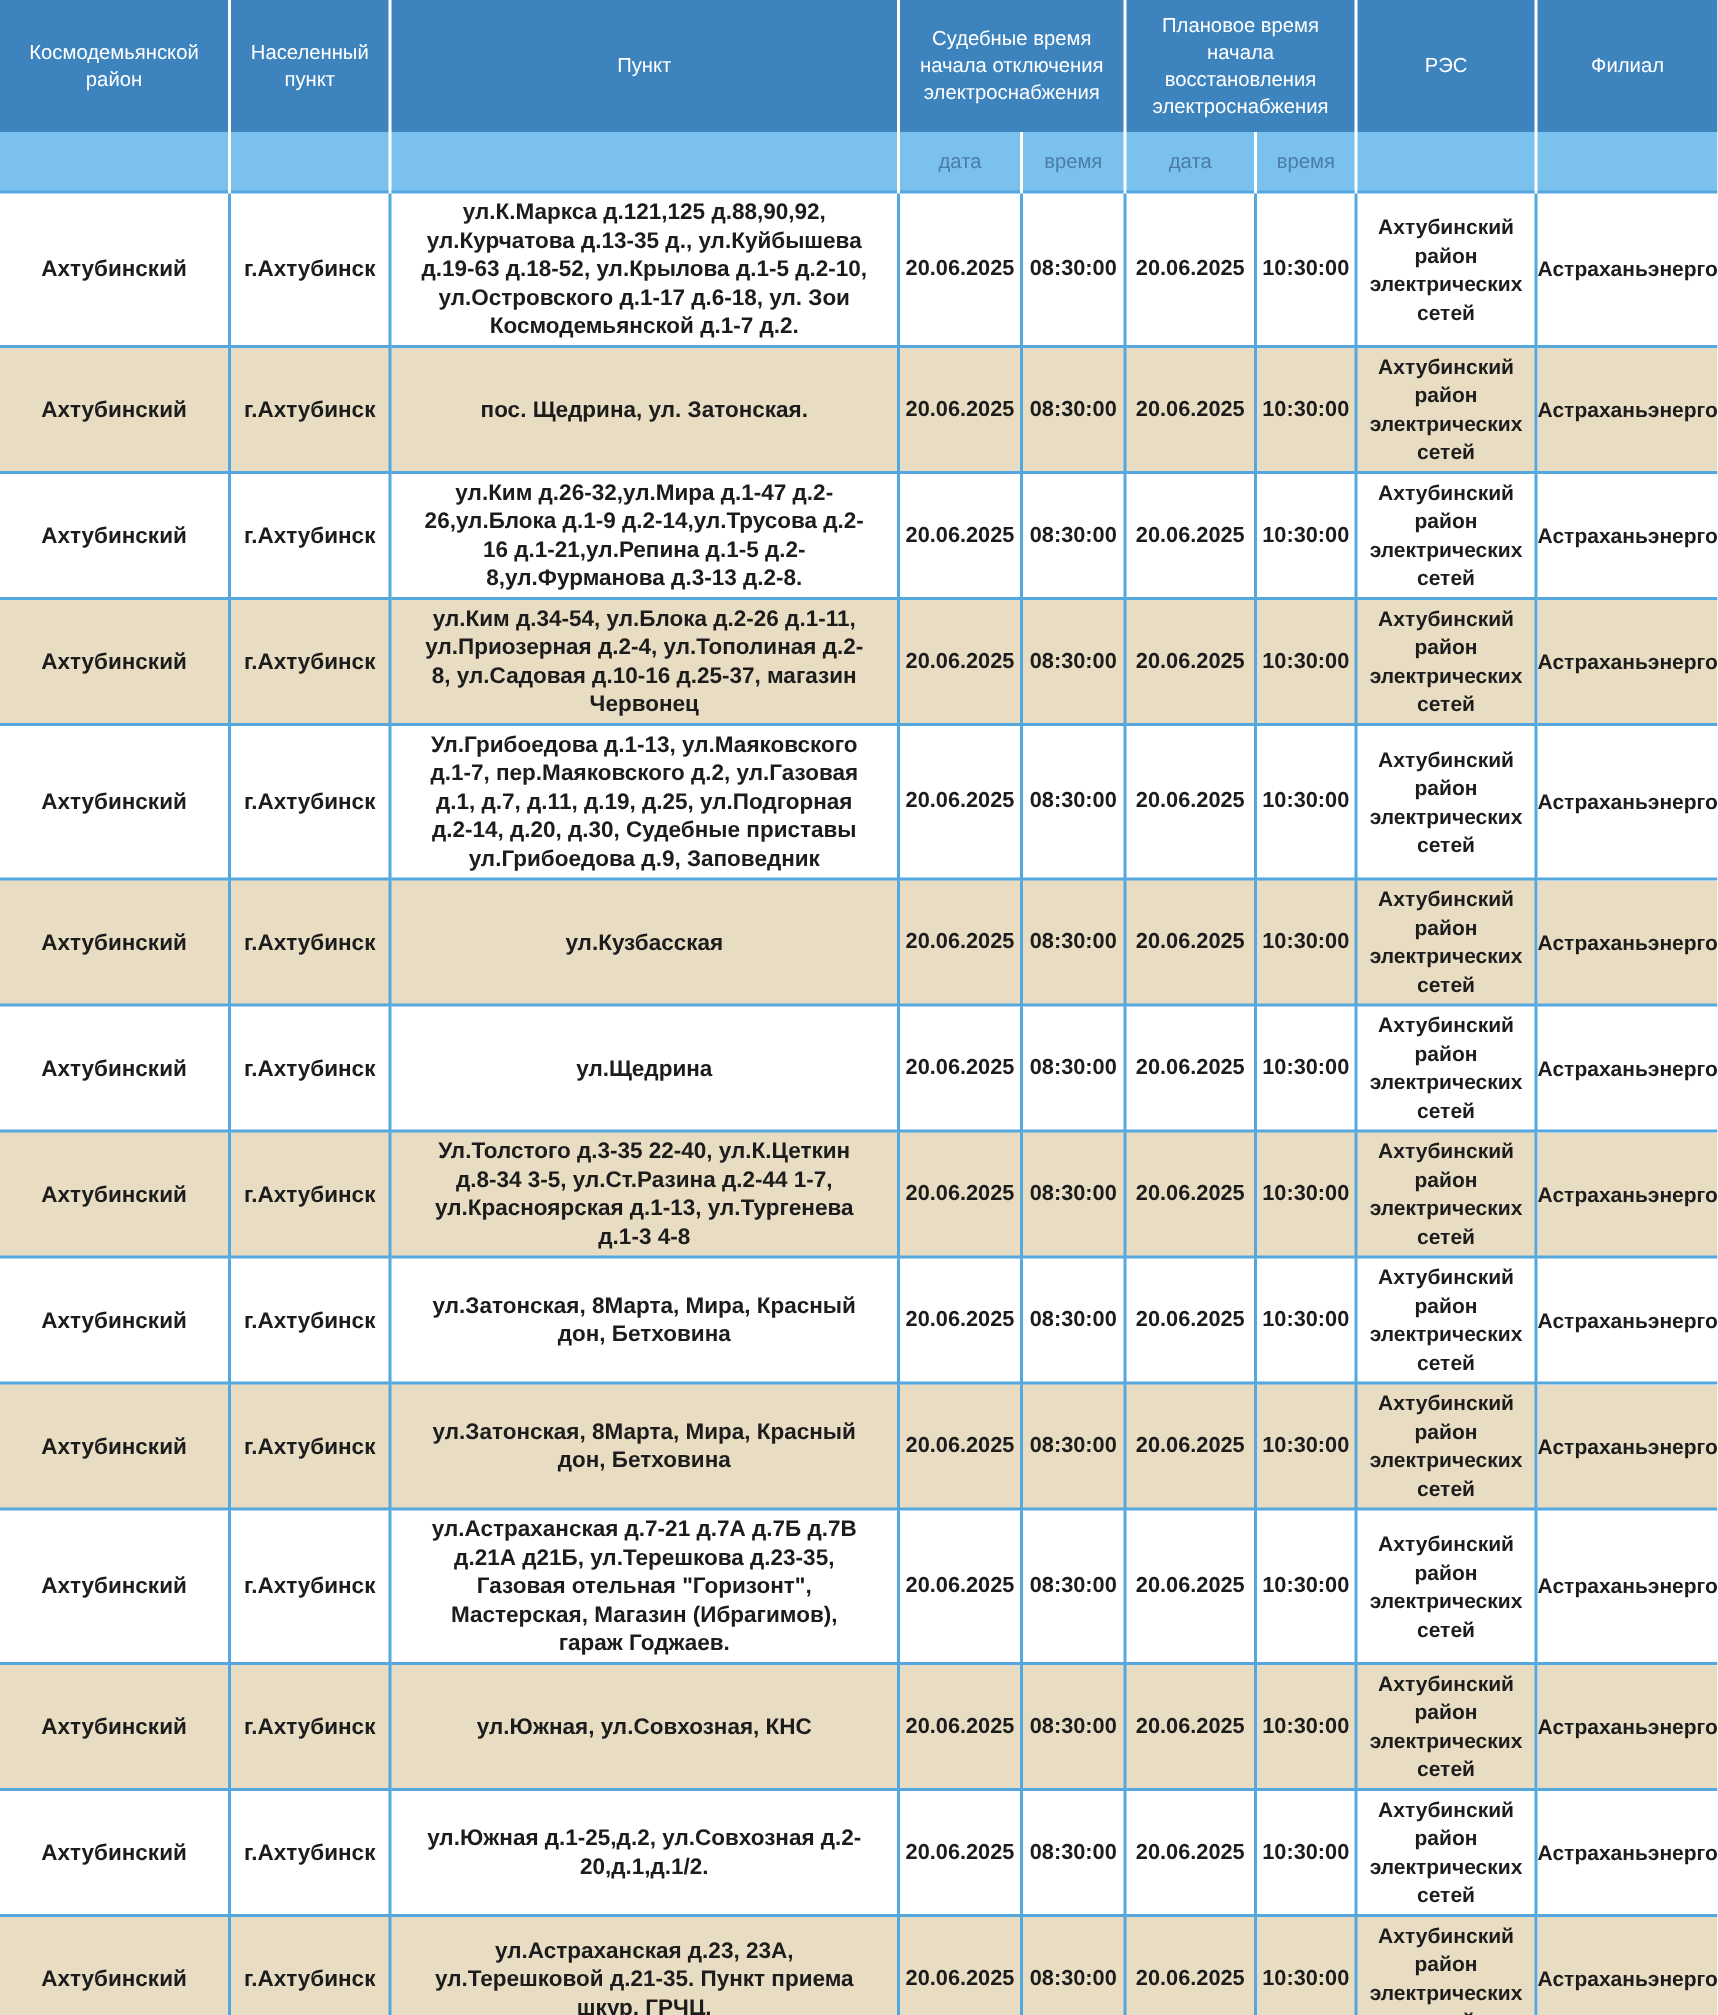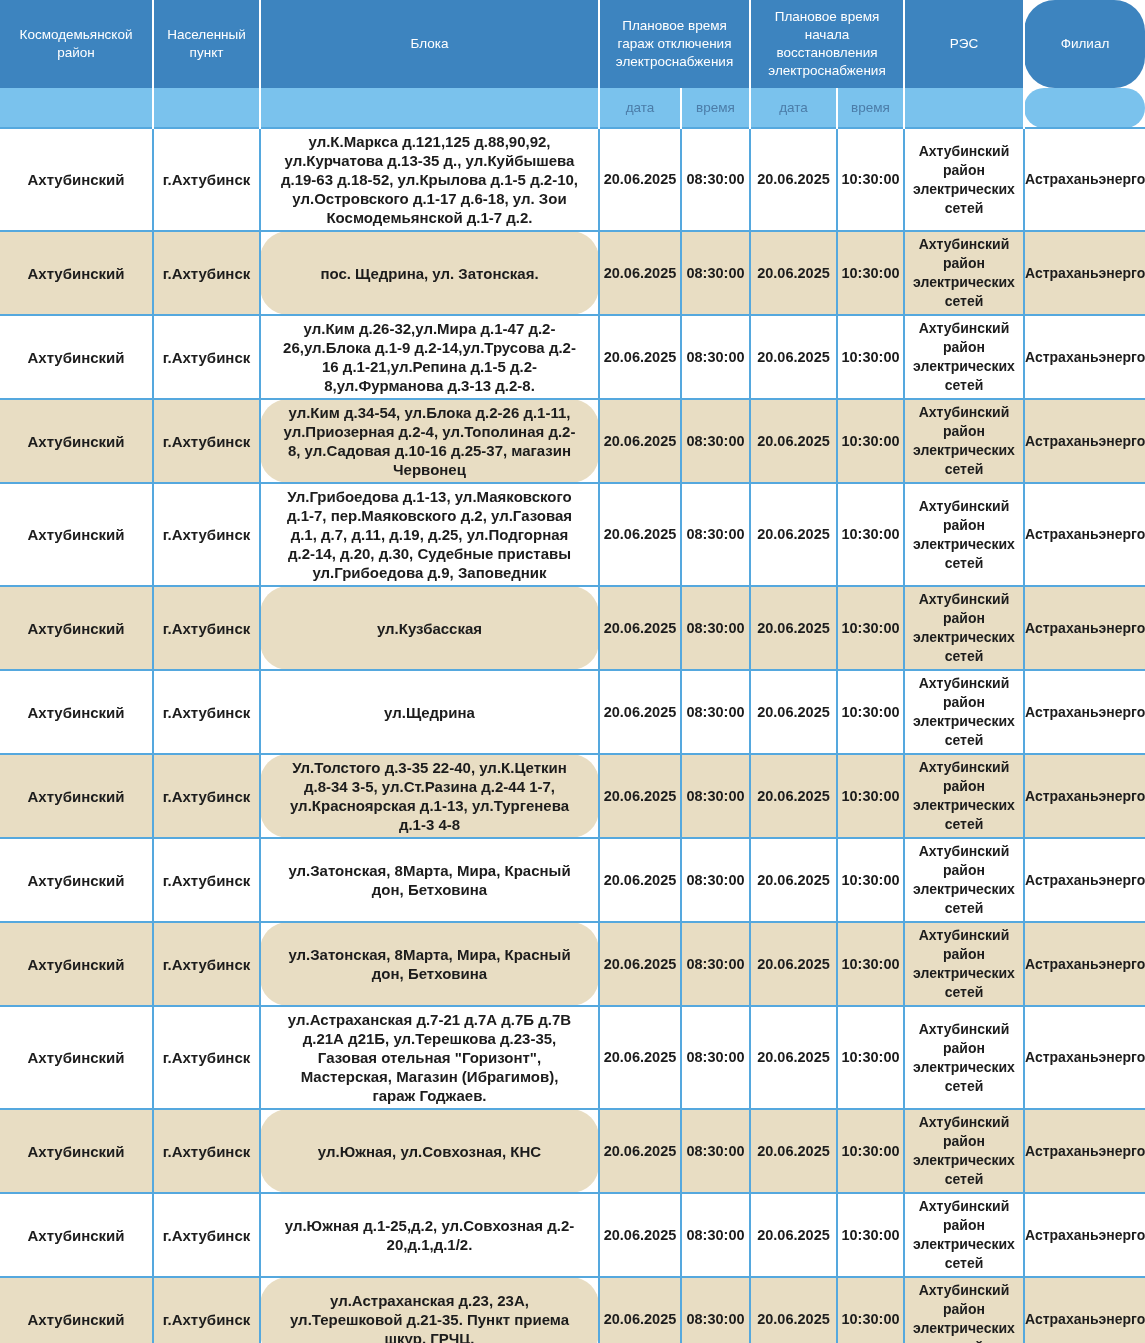--- a/index.html
+++ b/index.html
@@ -32,21 +32,21 @@
   }
   thead tr.hdr-main th { height: 88px; }
   thead tr.hdr-sub th {
     background: #7ac2ed;
     color: #4b7ca8;
     height: 40px;
     padding: 2px 4px;
     font-size: 13.5px;
   }
   thead th:first-child { border-left: none; }
-  thead th:last-child  { border-right: none; border-radius: 31px; }
+  thead th:last-child  { border-right: none; }
 
   
   tbody tr { height: 78px; }
   tbody td {
     border: 2px solid #55a8de;
     background: #ffffff;
     color: #1c1c1c;
     font-size: 15px;
     font-weight: 600;
     line-height: 19px;
@@ -65,21 +65,21 @@
     font-size: 14.5px;
   }
   tbody td.c-res { padding: 3px 2px; font-size: 14px; }
   tbody td.c-branch {
     padding: 3px 0;
     font-size: 14px;
     white-space: nowrap;
     overflow: hidden;
     margin-top: 15px;
   }
-  tbody td.c-street { padding: 3px 17px; border-radius: 28px; }
+  tbody td.c-street { padding: 3px 17px; }
 </style>
 </head>
 <body>
 
 <div class="wrap">
   <table class="outages">
     <colgroup>
       <col style="width:153px">
       <col style="width:107px">
       <col style="width:339px">
@@ -87,22 +87,22 @@
       <col style="width:69px">
       <col style="width:87px">
       <col style="width:67px">
       <col style="width:120px">
       <col style="width:121px">
     </colgroup>
     <thead>
       <tr class="hdr-main">
         <th>Космодемьянской район</th>
         <th>Населенный пункт</th>
-        <th>Блока</th>
-        <th colspan="2">Плановое время гараж отключения электроснабжения</th>
+        <th>Пункт</th>
+        <th colspan="2">Судебные время начала отключения электроснабжения</th>
         <th colspan="2">Плановое время начала восстановления электроснабжения</th>
         <th>РЭС</th>
         <th>Филиал</th>
       </tr>
       <tr class="hdr-sub">
         <th></th>
         <th></th>
         <th></th>
         <th>дата</th>
         <th>время</th>

